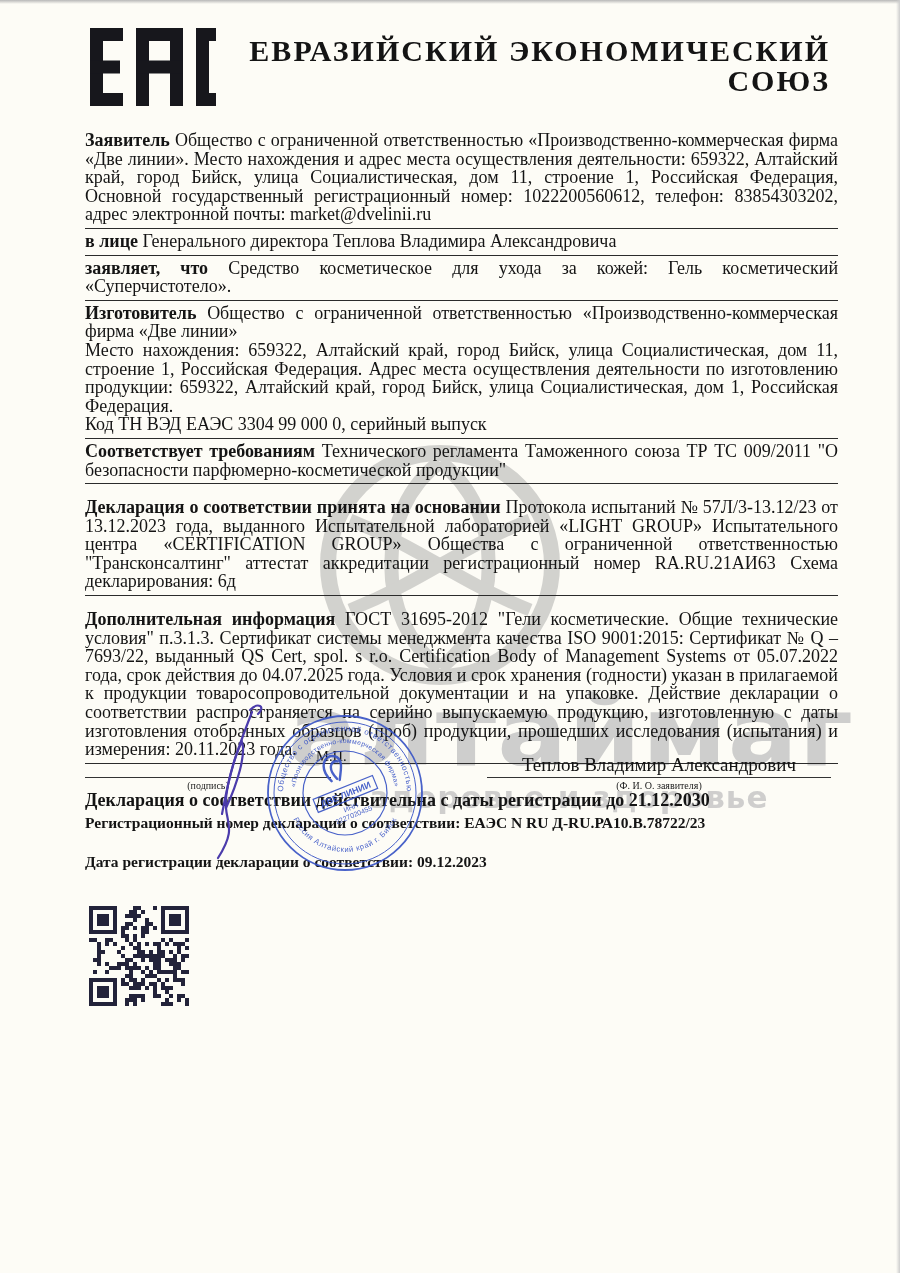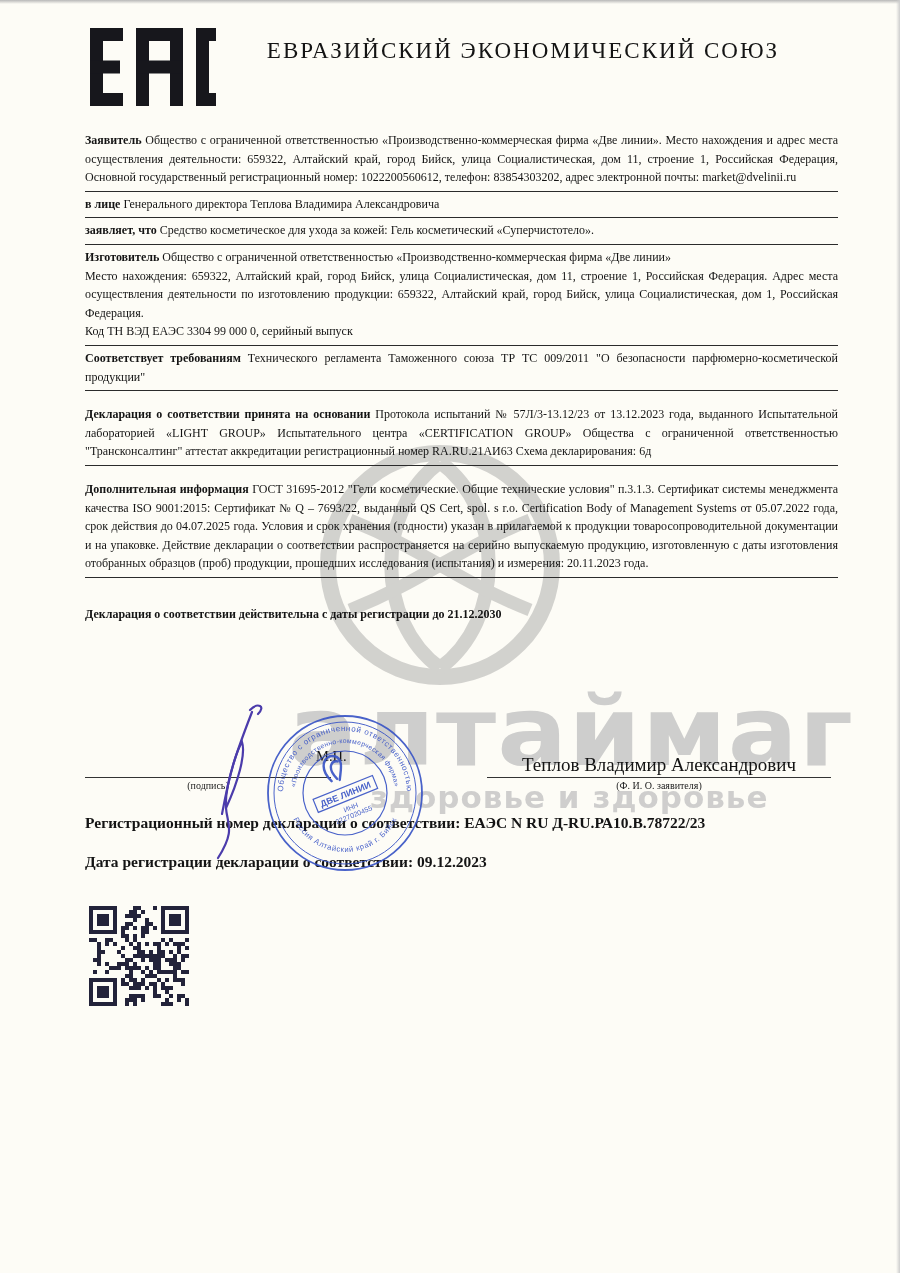--- a/index.html
+++ b/index.html
@@ -10,25 +10,25 @@
   }
   .scan-top{position:absolute;top:0;left:0;right:0;height:4px;
     background:linear-gradient(#b8b8b8,rgba(255,255,255,0));z-index:5;}
   .scan-right{position:absolute;top:0;bottom:0;right:0;width:4px;
     background:linear-gradient(90deg,rgba(255,255,255,0),#cdcdcd);z-index:5;}
 
   
   .header{display:flex;align-items:flex-start;padding:28px 70px 0 90px;}
   .eac-logo{flex:0 0 auto;}
   .titles{flex:1;text-align:center;padding-top:8px;}
-  .title-line{font-weight:normal;font-size:23px;letter-spacing:2px;line-height:30px;}
+  .title-line{font-weight:bold;font-size:30px;letter-spacing:2px;line-height:30px;text-align:right;}
 
   
   .content{position:relative;z-index:1;margin:22px 62px 0 85px;
-    font-size:12px;line-height:18.6px;text-align:justify;}
+    font-size:18px;line-height:18.6px;text-align:justify;}
   .sect{border-bottom:1.6px solid #2b2b2b;padding:3px 0 4px;}
   .sect.gap{margin-top:11px;}
   .para{margin:0;}
   b.lead{font-weight:bold;}
   .validity{padding-top:4px;font-weight:bold;margin-top:23px;}
   .sigline{position:absolute;border-top:1.4px solid #333;height:0;z-index:2;}
   .caption{position:absolute;font-size:10px;text-align:center;z-index:2;color:#222;}
   .fio{position:absolute;font-size:19px;text-align:center;z-index:2;}
   .mp{position:absolute;font-size:14.5px;z-index:2;}
   .regline{position:absolute;left:85px;font-weight:bold;font-size:15.5px;z-index:2;}

